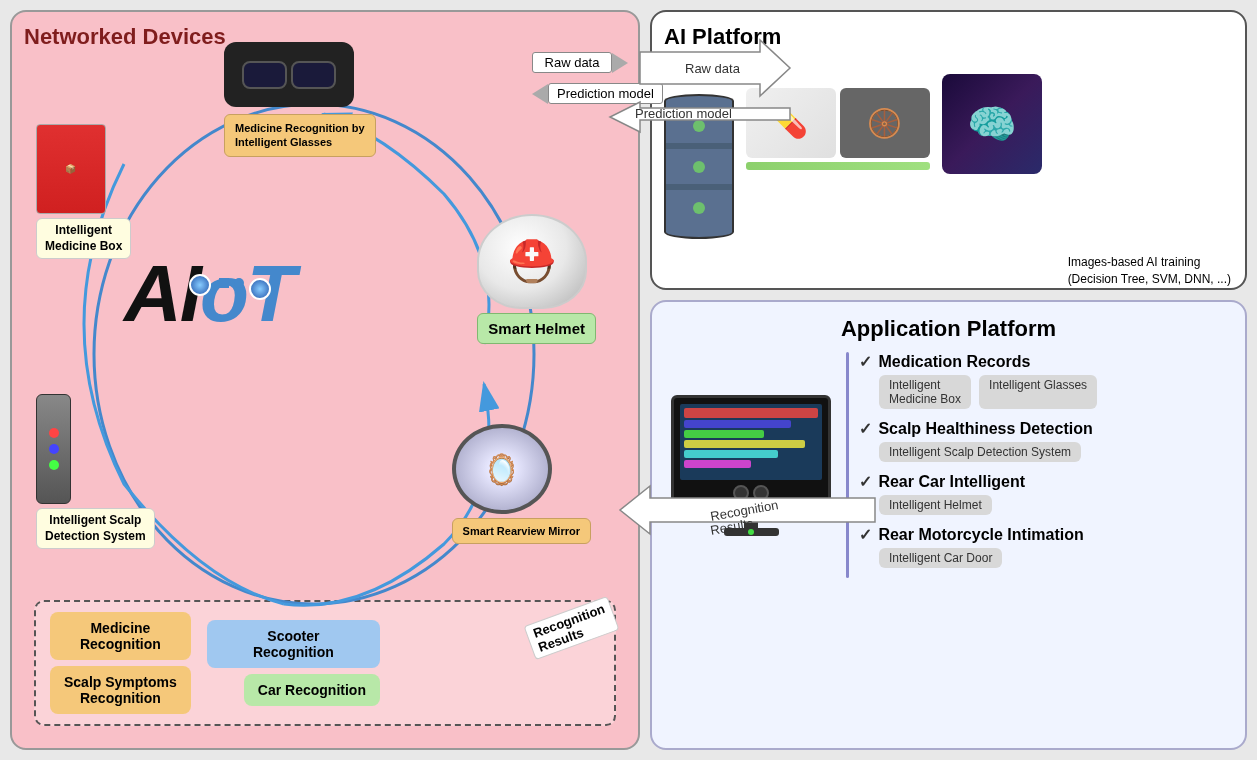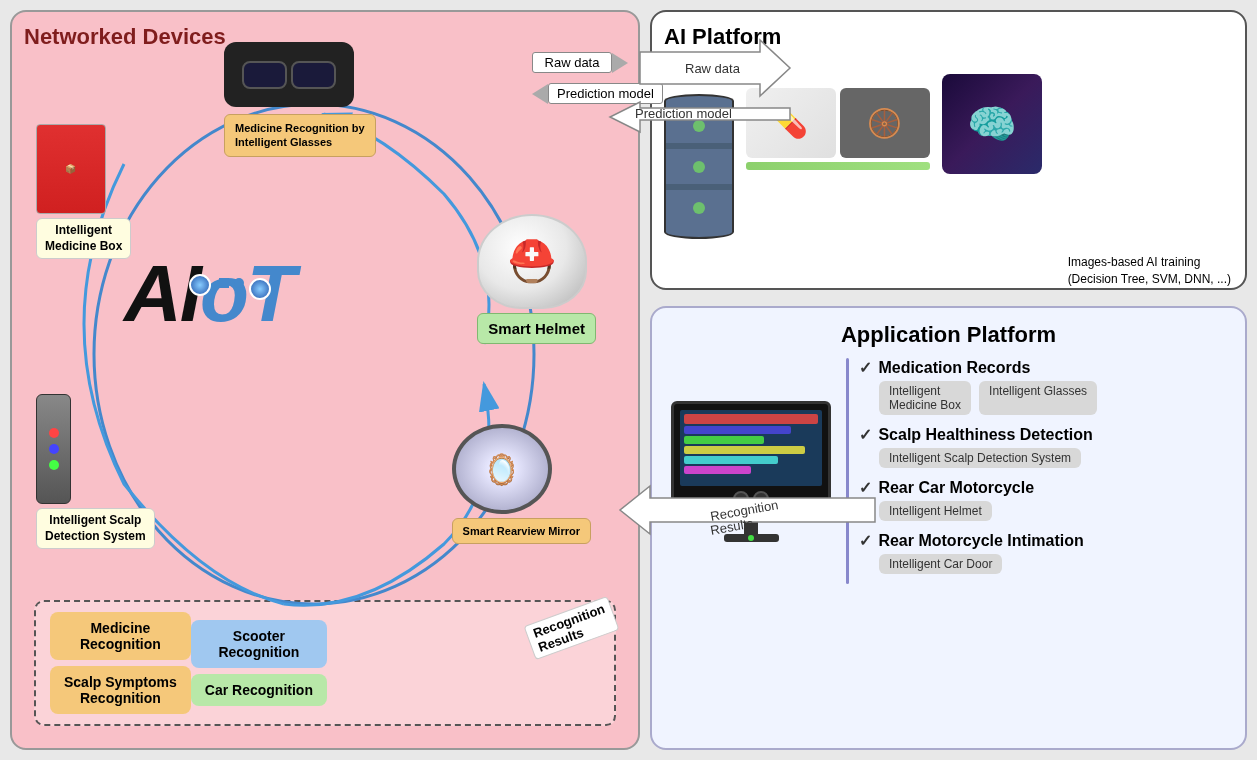--- a/index.html
+++ b/index.html
@@ -37,21 +37,21 @@
       font-weight: bold;
       color: #7f1d1d;
       margin-bottom: 8px;
     }
 
     
     .right-panel {
       flex: 1;
       display: flex;
       flex-direction: column;
-      gap: 16px;
+      gap: 10px;
     }
 
     
     .ai-platform {
       background: #fff;
       border-radius: 16px;
       border: 2px solid #555;
       padding: 12px;
       position: relative;
       height: 280px;
@@ -103,20 +103,21 @@
     
     .bottom-dashed {
       position: absolute;
       bottom: 10px;
       left: 10px;
       right: 10px;
       border: 2px dashed #555;
       border-radius: 10px;
       padding: 10px 14px;
       display: flex;
+      gap: 16px;
       align-items: center;
       background: rgba(255,255,255,0.3);
     }
 
     .recognition-box-orange {
       background: #f5c87a;
       border-radius: 8px;
       padding: 8px 14px;
       font-size: 14px;
       font-weight: bold;
@@ -135,20 +136,21 @@
     }
 
     .recognition-box-green {
       background: #b8e8a8;
       border-radius: 8px;
       padding: 8px 14px;
       font-size: 14px;
       font-weight: bold;
       text-align: center;
       min-width: 110px;
+      margin-left: 37px;
     }
 
     
     .app-item {
       margin-bottom: 10px;
     }
 
     .app-item-title {
       font-size: 16px;
       font-weight: bold;
@@ -555,21 +557,21 @@
               <strong>Scalp Healthiness Detection</strong>
             </div>
             <div class="app-item-tags">
               <span class="tag">Intelligent Scalp Detection System</span>
             </div>
           </div>
 
           <div class="app-item">
             <div class="app-item-title">
               <span class="checkmark">✓</span>
-              <strong>Rear Car Motorcycle</strong>
+              <strong>Rear Car Intelligent</strong>
             </div>
             <div class="app-item-tags">
               <span class="tag">Intelligent Helmet</span>
             </div>
           </div>
 
           <div class="app-item">
             <div class="app-item-title">
               <span class="checkmark">✓</span>
               <strong>Rear Motorcycle Intimation</strong>

